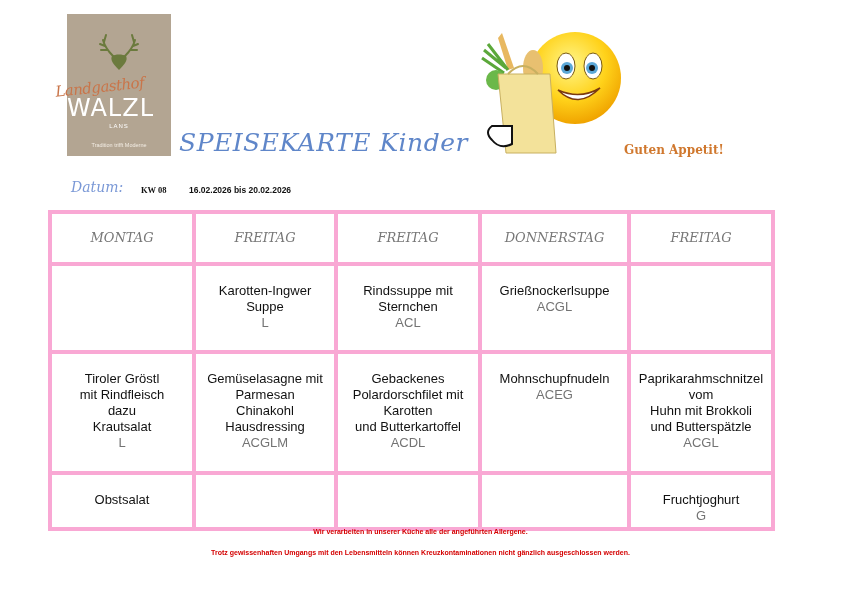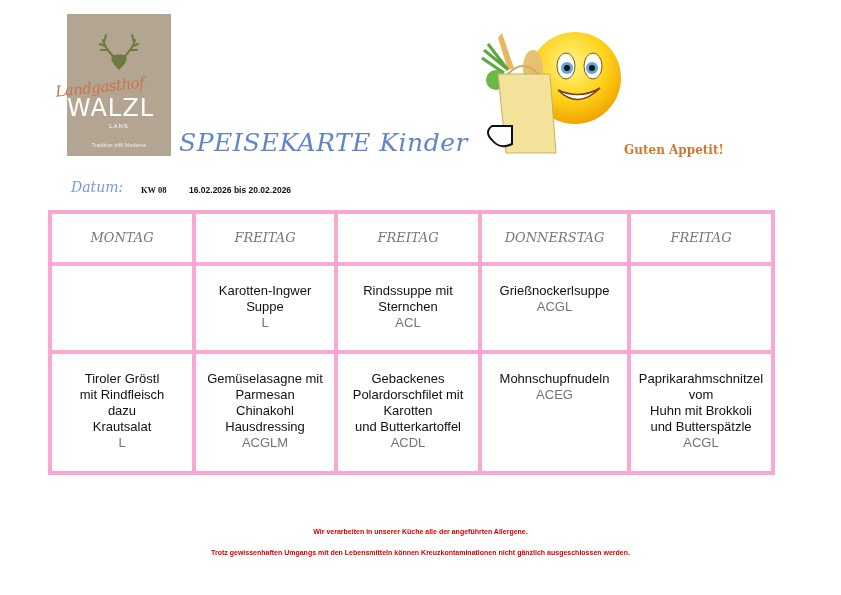--- a/index.html
+++ b/index.html
@@ -159,17 +159,39 @@
     <td>
           <div class="cell">
       <span class="line">Paprikarahmschnitzel</span>
       <span class="line">vom</span>
       <span class="line">Huhn mit Brokkoli</span>
       <span class="line">und Butterspätzle</span>
       <span class="allergen">ACGL</span>
     </div>
         </td>
   </tr>
+  <tr style="height:56px">
+    <td>
+          <div class="cell">
+      <span class="line">Obstsalat</span>
+    </div>
+        </td>
+    <td>
+          <div class="cell"></div>
+        </td>
+    <td>
+          <div class="cell"></div>
+        </td>
+    <td>
+          <div class="cell"></div>
+        </td>
+    <td>
+          <div class="cell">
+      <span class="line">Fruchtjoghurt</span>
+      <span class="allergen">G</span>
+    </div>
+        </td>
+  </tr>
 </tbody>
   </table>
 
 <div class="notice" style="top:528px">Wir verarbeiten in unserer Küche alle der angeführten Allergene.</div>
 <div class="notice" style="top:549px">Trotz gewissenhaften Umgangs mit den Lebensmitteln können Kreuzkontaminationen nicht gänzlich ausgeschlossen werden.</div>
 
 </body></html>

